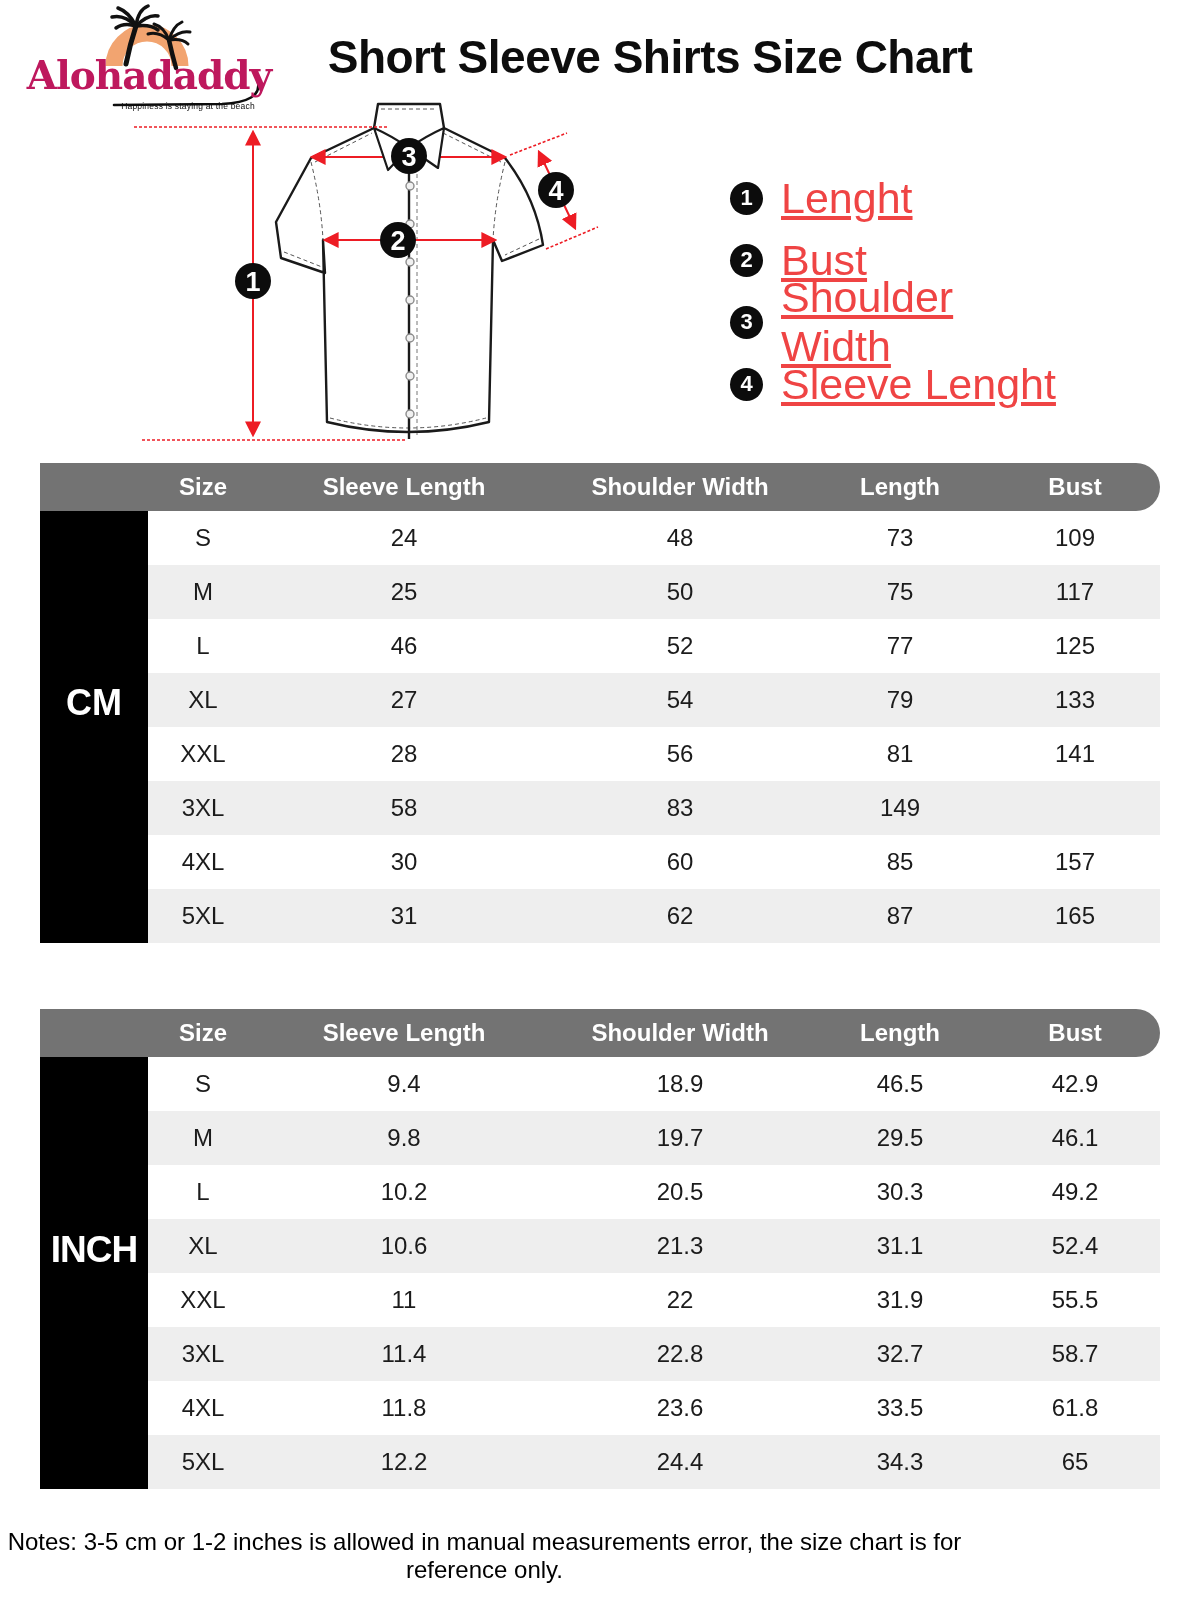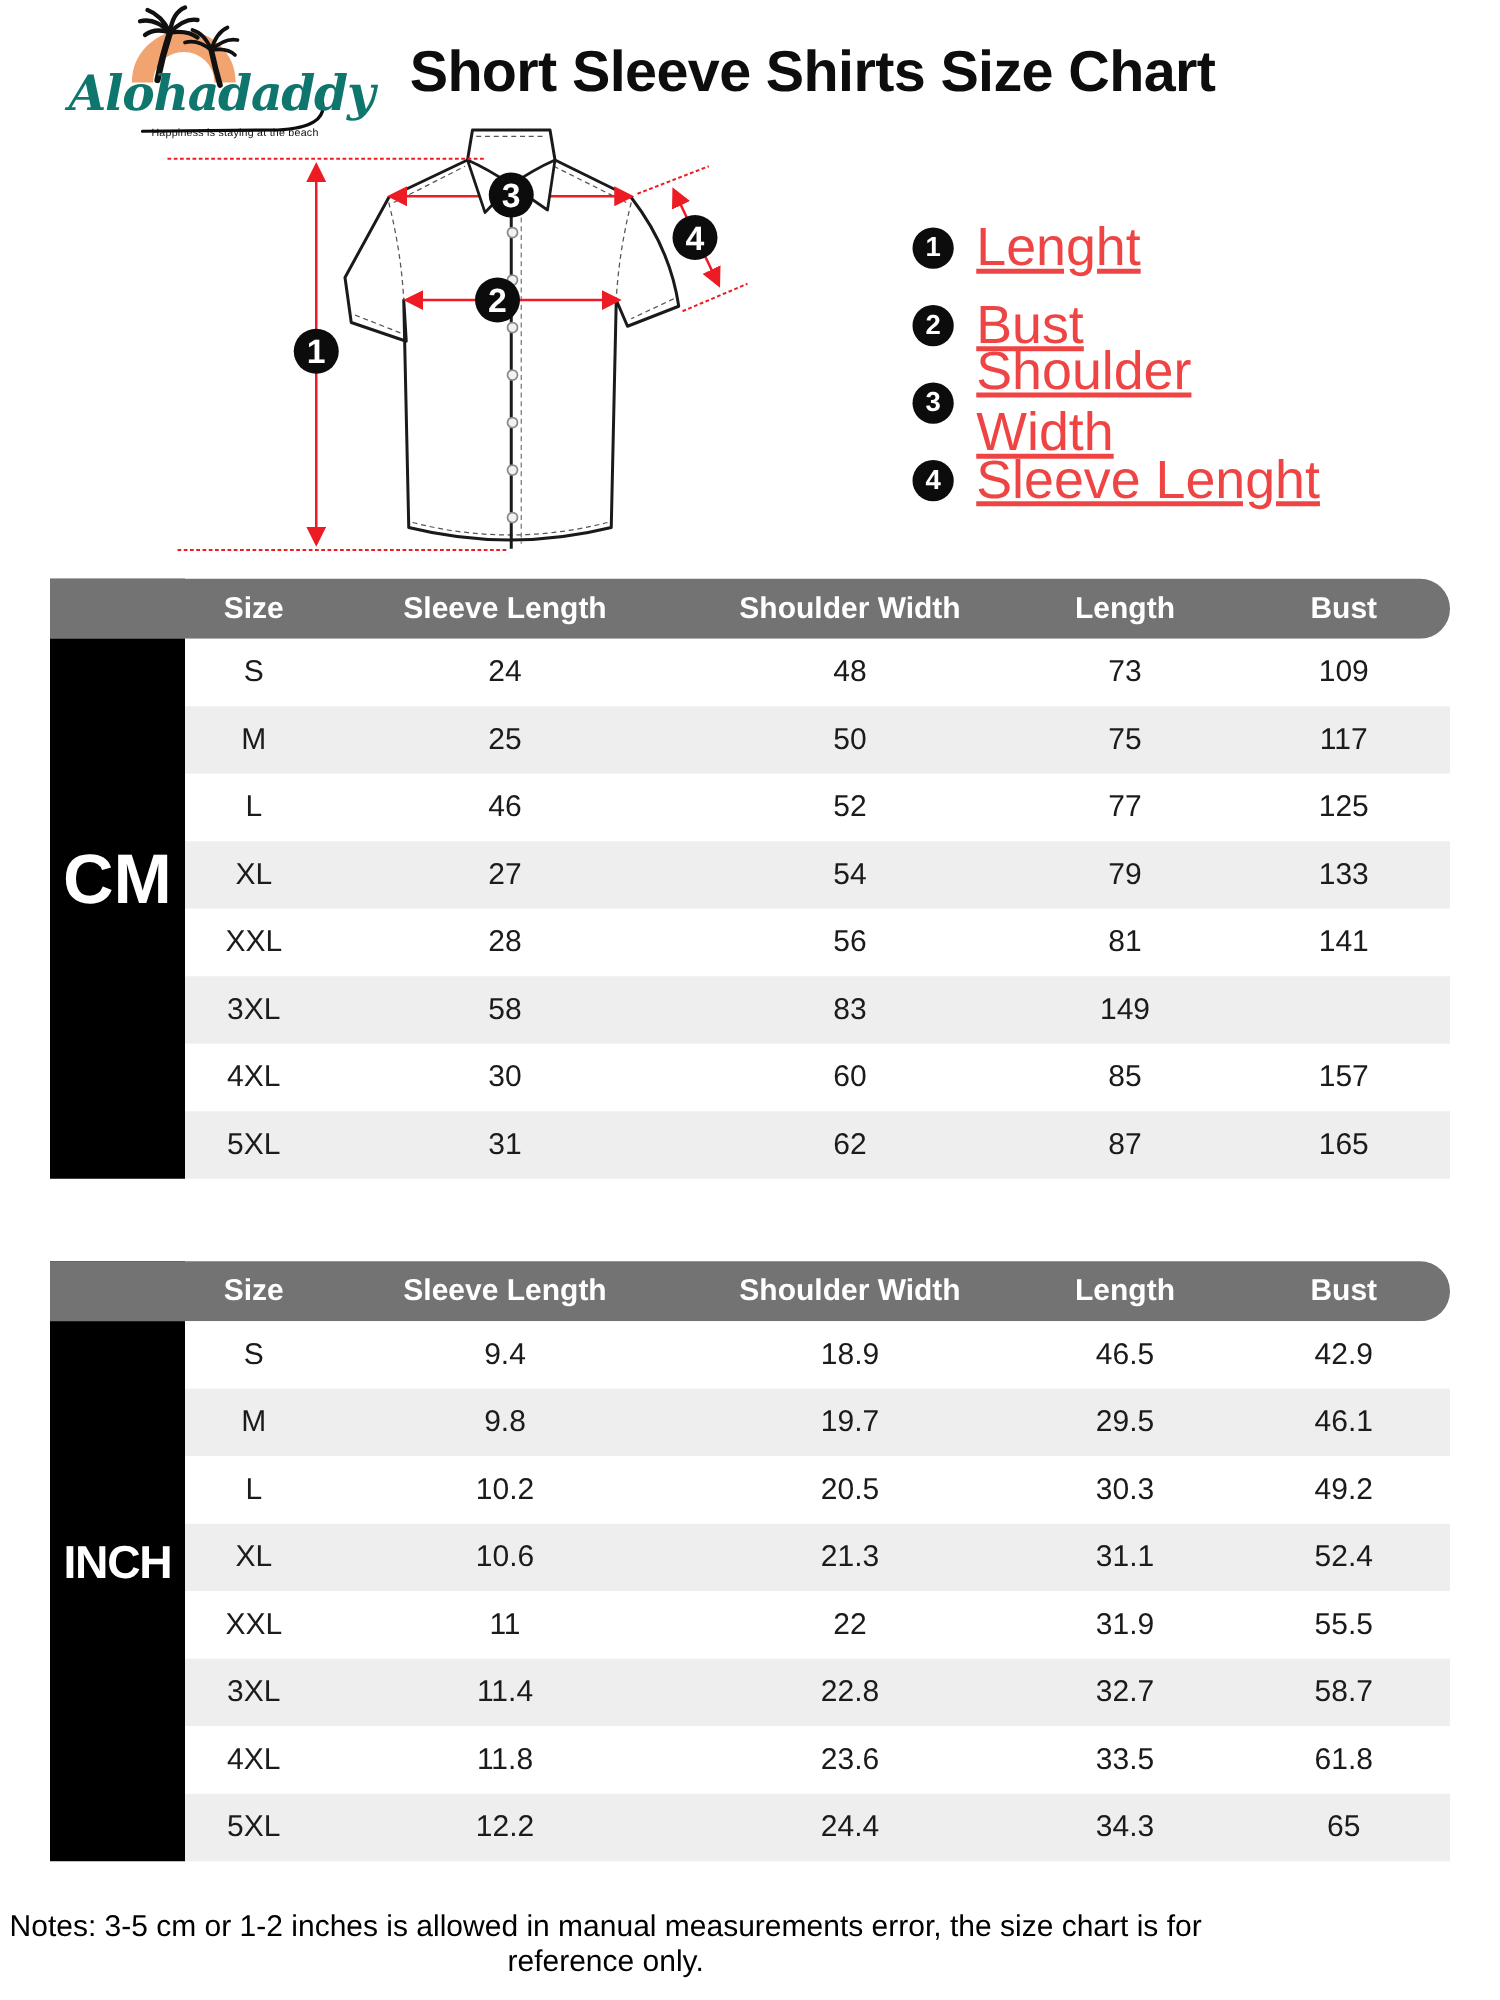--- a/index.html
+++ b/index.html
@@ -3,22 +3,22 @@
 <meta charset="utf-8">
 <style>
   html,body{margin:0;padding:0;background:#fff;}
   body{width:1200px;height:1600px;position:relative;font-family:"Liberation Sans",sans-serif;color:#1a1a1a;}
   .page{position:absolute;inset:0;overflow:hidden;background:#fff;}
 
   
   .logo{position:absolute;left:26px;top:4px;width:246px;height:116px;}
   .logo-art{position:absolute;left:0;top:0;width:246px;height:116px;}
   .logo-name{position:absolute;left:0;top:52px;width:246px;text-align:center;
-    font-family:"DejaVu Serif",serif;font-style:italic;font-weight:bold;
-    font-size:39px;letter-spacing:-1px;color:#0f766e;line-height:1;margin-left:28px;}
+    font-family:"DejaVu Serif",serif;font-weight:bold;
+    font-size:39px;letter-spacing:-1px;color:#be185d;line-height:1;}
   .logo-tagline{position:absolute;left:84px;top:97px;width:156px;text-align:center;
     font-size:8.5px;color:#0d0d0d;letter-spacing:.2px;}
 
   
   .page-title{position:absolute;left:270px;top:30px;width:760px;margin:0;
     font-size:46px;font-weight:bold;color:#0d0d0d;text-align:center;letter-spacing:-.5px;}
 
   
   .diagram{position:absolute;left:120px;top:90px;width:560px;height:372px;}
   .diagram svg{width:100%;height:100%;display:block;}
@@ -30,21 +30,21 @@
     display:flex;align-items:center;justify-content:center;font-size:22px;font-weight:bold;}
   .llabel{font-size:43px;color:#ef4444;text-decoration:underline;}
 
   
   .size-table{position:absolute;left:40px;width:1120px;height:480px;}
   .size-table.cm{top:463px;}
   .size-table.inch{top:1009px;}
   .unit-band{position:absolute;left:0;top:0;width:108px;height:100%;background:#000;
     display:flex;align-items:center;justify-content:center;}
   .unit-text{color:#fff;font-weight:bold;line-height:1;}
-  .size-table.cm .unit-text{font-size:56px;}
+  .size-table.cm .unit-text{font-size:36px;}
   .size-table.inch .unit-text{font-size:37px;letter-spacing:-1px;}
   .thead{position:absolute;left:0;top:0;width:1120px;height:48px;background:#737373;
     border-radius:0 24px 24px 0;display:grid;
     grid-template-columns:108px 110px 292px 260px 180px 170px;align-items:center;}
   .hcell{color:#fff;font-weight:bold;font-size:24px;text-align:center;}
   .rows{position:absolute;left:108px;top:48px;width:1012px;}
   .trow{display:grid;grid-template-columns:110px 292px 260px 180px 170px;height:54px;
     align-items:center;background:#fff;}
   .trow.alt{background:#eeeeee;}
   .tcell{font-size:24px;color:#1b1b1b;text-align:center;}

